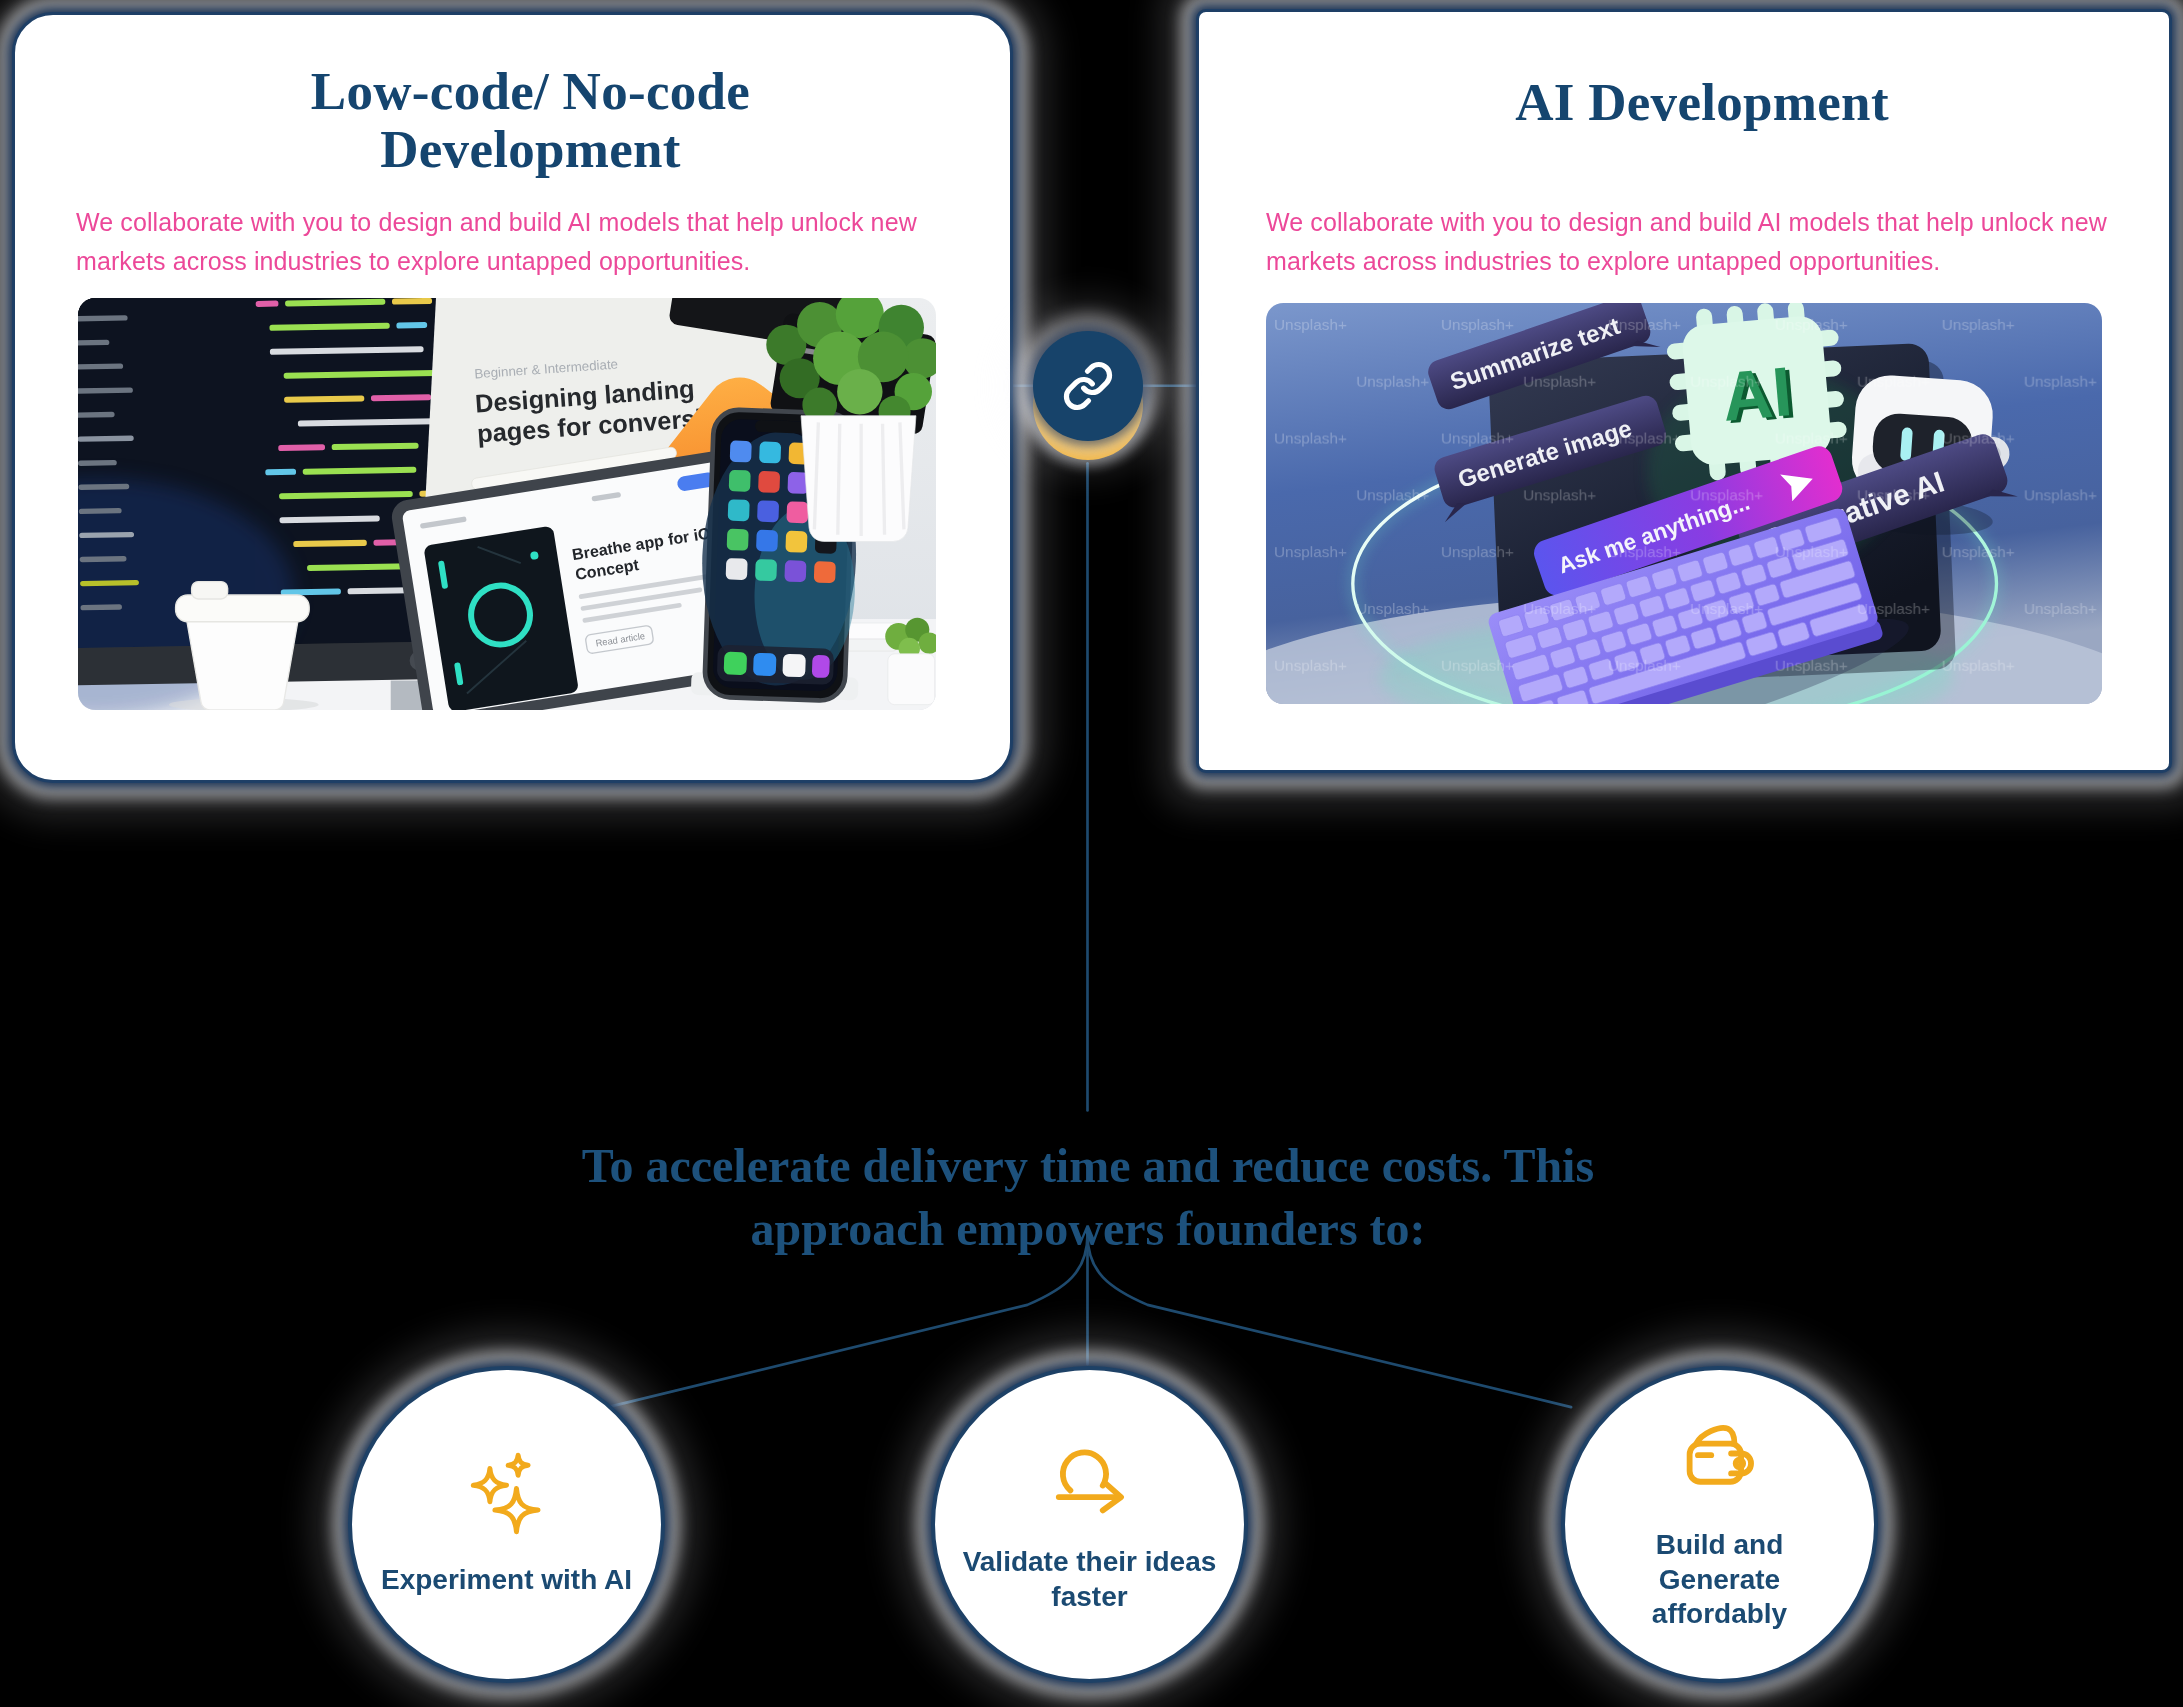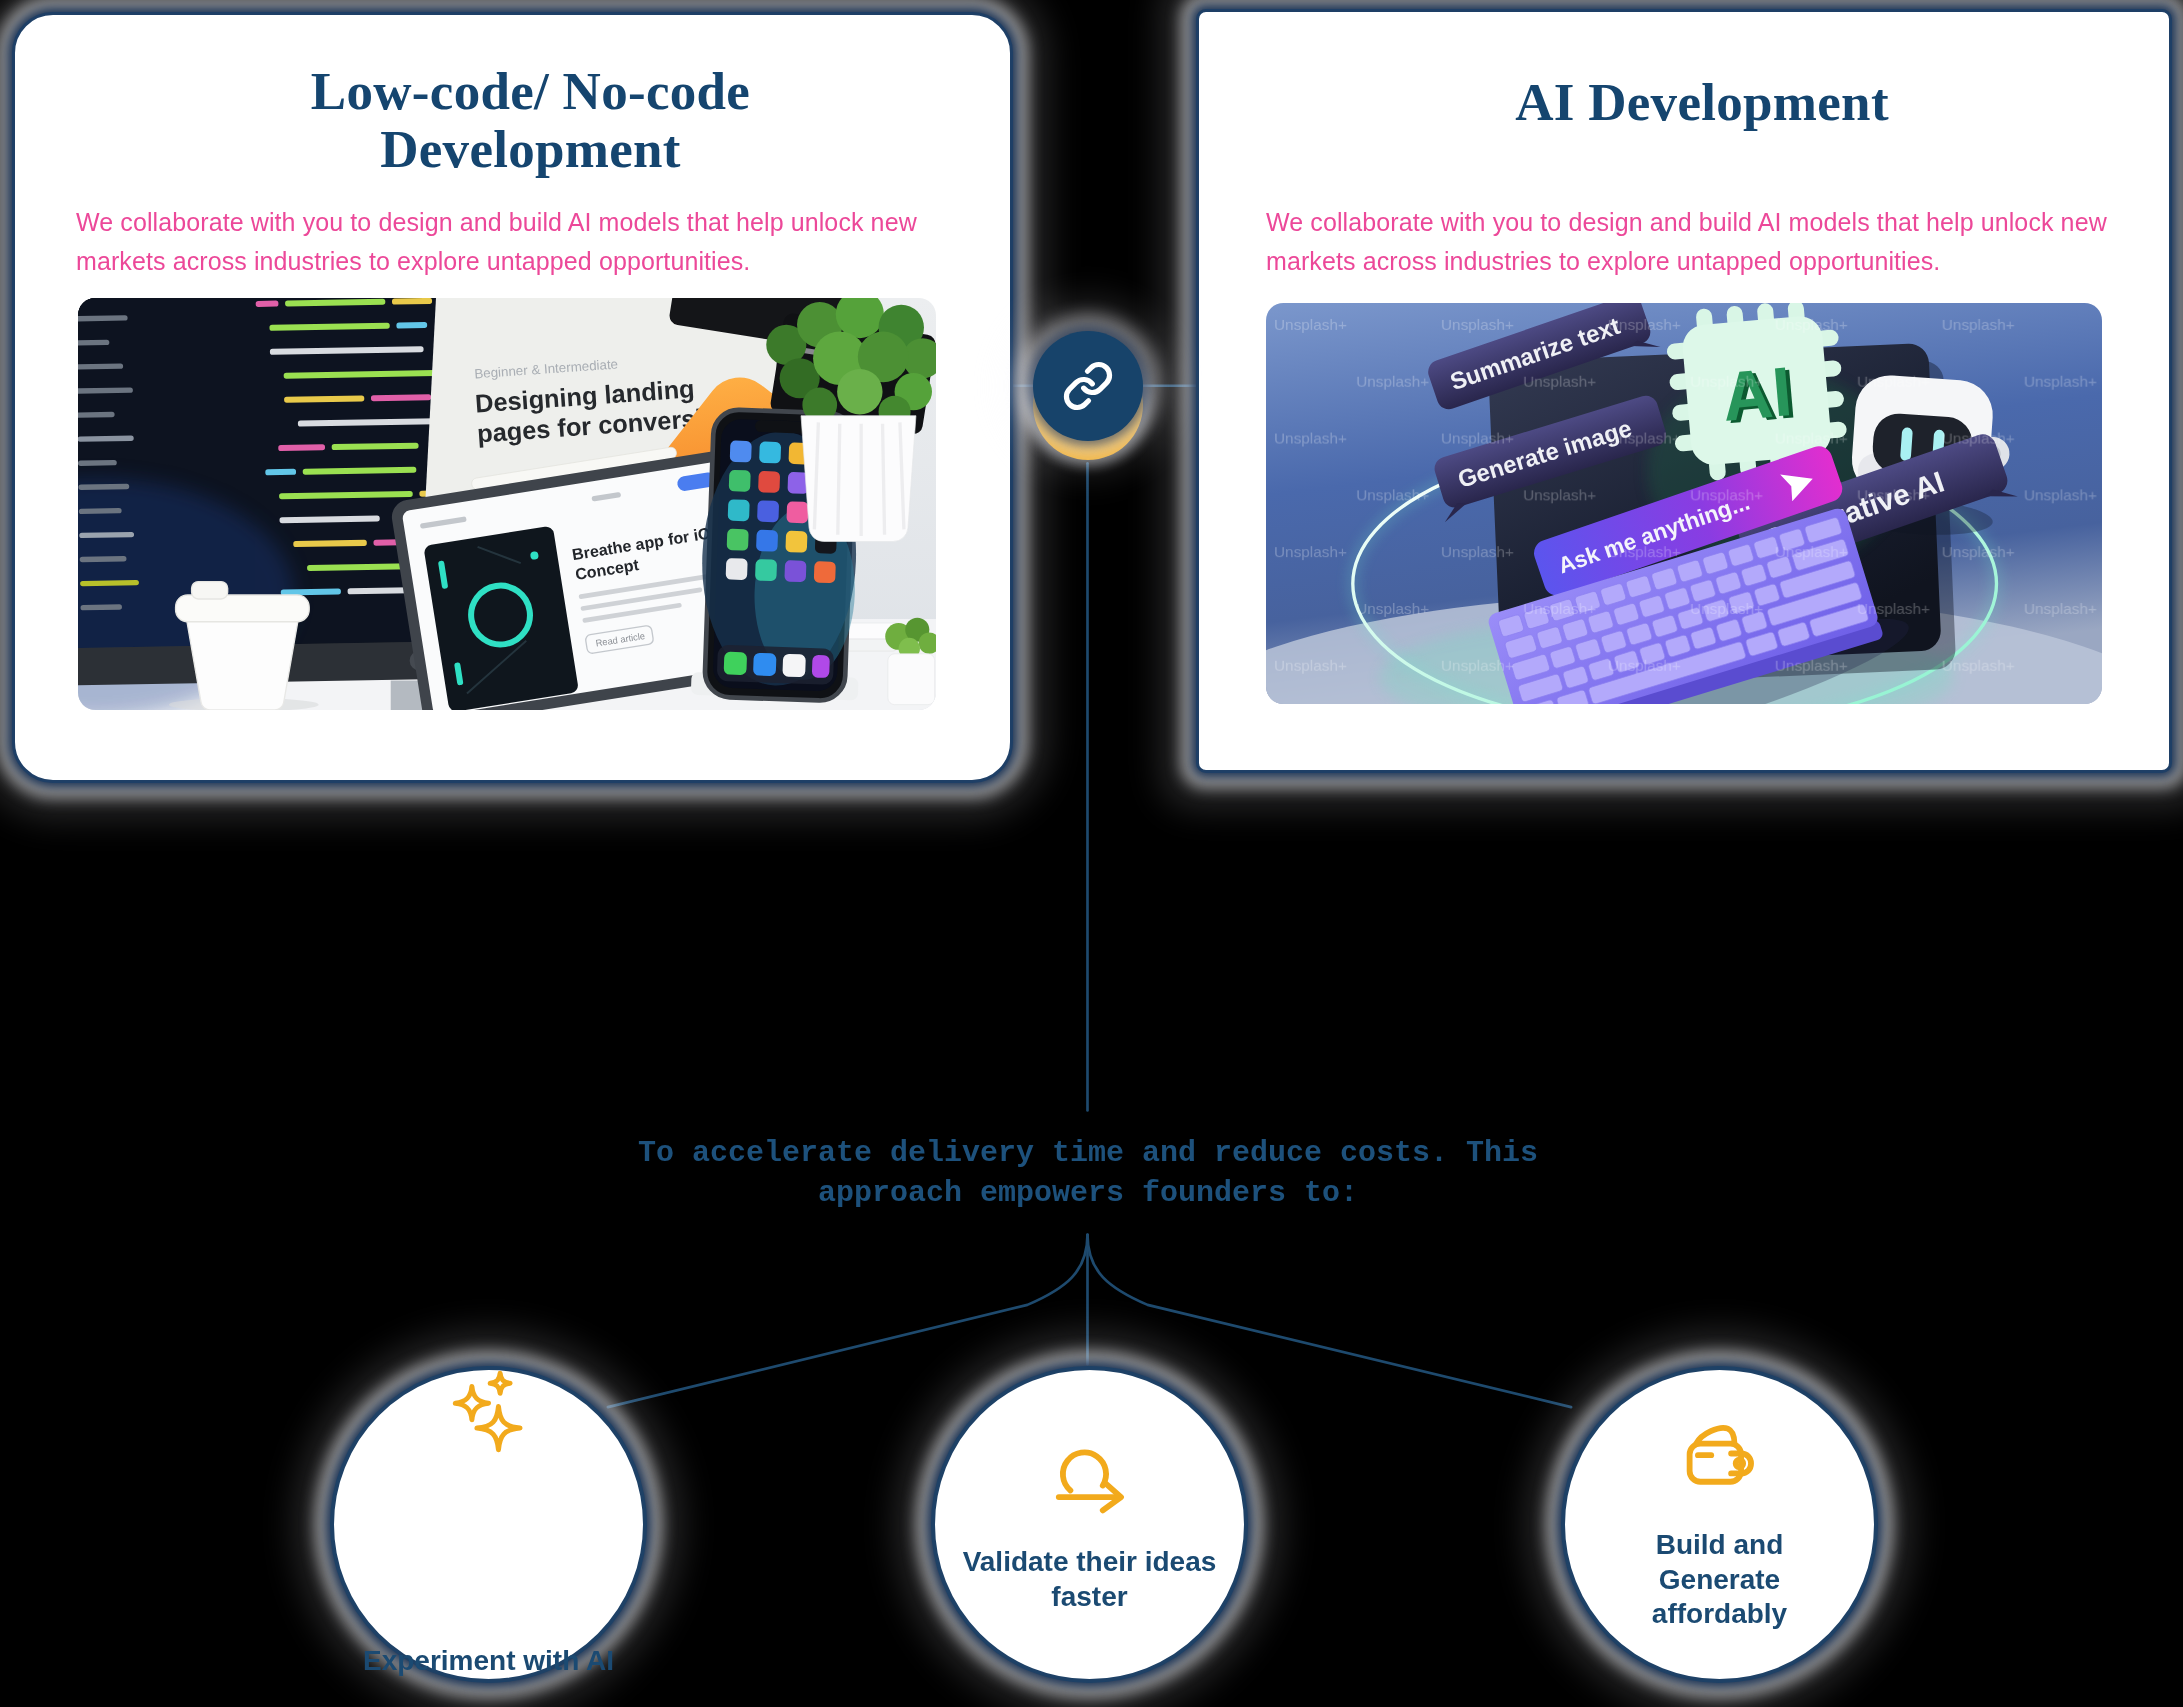--- a/index.html
+++ b/index.html
@@ -48,31 +48,31 @@
   .connector-navy{
     position:absolute;left:3.3px;top:0;width:110px;height:110px;border-radius:50%;
     background:#17436A;display:flex;align-items:center;justify-content:center;
     box-shadow:0 0 9.4px 5.3px rgba(23,48,84,.55),0 0 16px 17.4px rgba(242,243,248,.40),0 0 36px 33px rgba(242,243,248,.14);
   }
   
   .lines{position:absolute;inset:0;z-index:1;pointer-events:none;}
   
   .center-text{
     position:absolute;left:420px;top:1134px;width:1336px;z-index:2;
-    font-family:Liberation Mono, monospace;font-weight:700;font-size:30px;line-height:1.32;
+    font-family:Liberation Serif, serif;font-weight:700;font-size:48px;line-height:1.32;
     color:#1D517C;text-align:center;
   }
   
   .benefit{
     position:absolute;width:309px;height:309px;border-radius:50%;
     background:#fff;border:4px solid #1E4166;z-index:2;
     display:flex;flex-direction:column;align-items:center;justify-content:center;
     text-align:center;
   }
-  .benefit-1{left:330px;top:1366px;justify-content:space-between;}
+  .benefit-1{left:348px;top:1366px;}
   .benefit-2{left:931px;top:1366px;}
   .benefit-3{left:1561px;top:1366px;}
   .benefit-icon{height:83px;margin-bottom:28px;}
   .benefit-label{
     font-weight:700;font-size:28px;line-height:1.24;color:#1B4A72;
   }
   .benefit-1 .benefit-label{width:267px;}
   .benefit-2 .benefit-label{width:254px;}
   .benefit-3 .benefit-label{width:220px;}
 </style>

